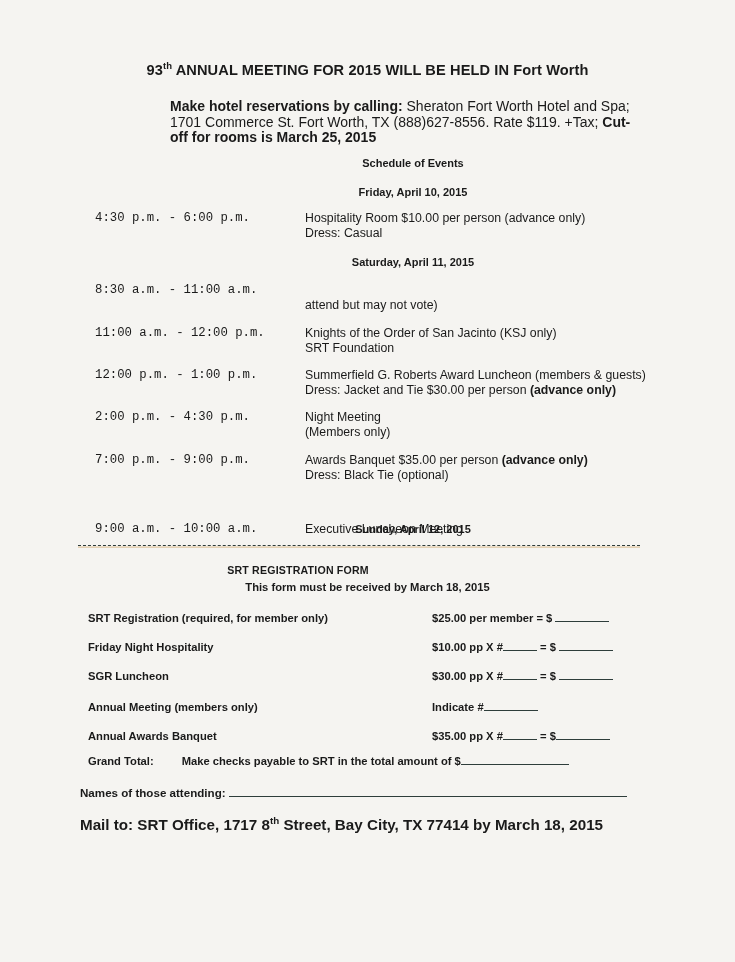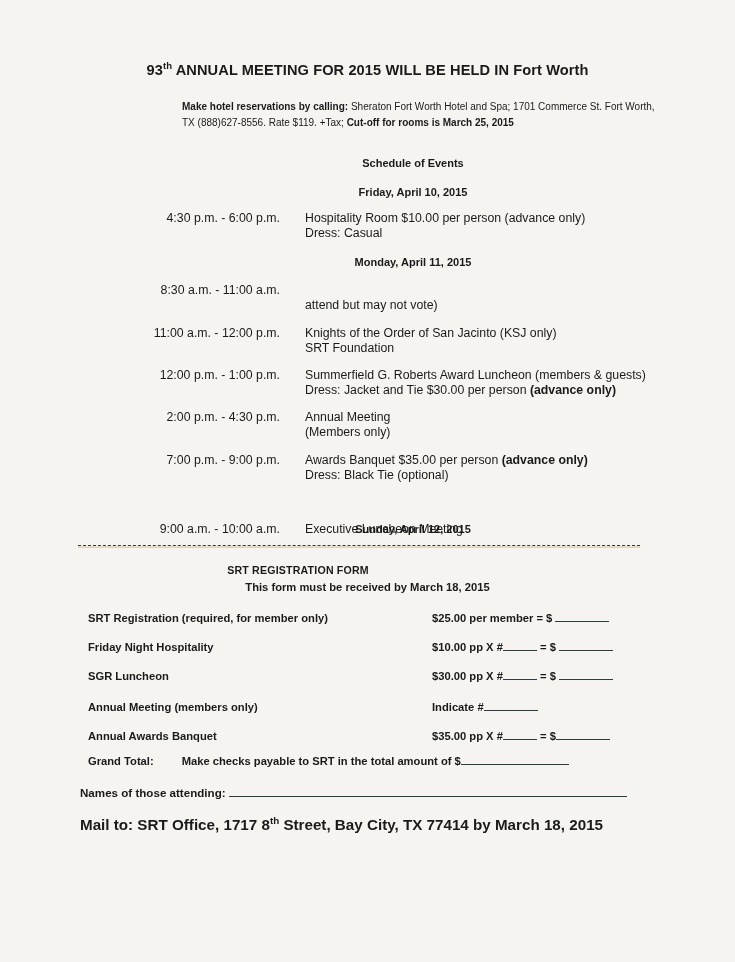--- a/index.html
+++ b/index.html
@@ -37,24 +37,24 @@
   }
   .doc-title sup {
     font-size: 9.5px;
     vertical-align: super;
     line-height: 0;
   }
 
   
   .hotel-block {
     position: absolute;
-    left: 182px;
+    left: 170px;
     top: 99px;
     width: 475px;
-    font-size: 10px;
+    font-size: 14px;
     line-height: 15.5px;
   }
   .hotel-block b { font-weight: bold; }
 
   
   .sched-heading {
     position: absolute;
     left: 233px;
     width: 360px;
     text-align: center;
@@ -68,22 +68,23 @@
     position: absolute;
     left: 0;
     width: 735px;
     font-size: 12.3px;
     line-height: 15.4px;
   }
   .sched-row .time {
     position: absolute;
     left: 95px;
     width: 185px;
-    text-align: right;
-    white-space: nowrap;
+    text-align: left;
+    white-space: nowrap;
+    font-family: Liberation Mono, monospace;
   }
   .sched-row .desc {
     position: absolute;
     left: 305px;
     width: 400px;
   }
   .sched-row .desc b { font-weight: bold; }
 
   
   .cut-line {
@@ -190,21 +191,21 @@
   <div class="sched-heading" style="top:186px;">Friday, April 10, 2015</div>
 
   <div class="sched-row" style="top:211px;">
     <span class="time">4:30 p.m. - 6:00 p.m.</span>
     <span class="desc">
       <span>Hospitality Room $10.00 per person (advance only)</span><br>
       <span>Dress:  Casual</span>
     </span>
   </div>
 
-  <div class="sched-heading" style="top:256px;">Monday, April 11, 2015</div>
+  <div class="sched-heading" style="top:256px;">Saturday, April 11, 2015</div>
 
   <div class="sched-row" style="top:283px;">
     <span class="time">8:30 a.m. - 11:00 a.m.</span>
     <span class="desc">
       <br>
       <span>attend but may not vote)</span>
     </span>
   </div>
 
   <div class="sched-row" style="top:326px;">
@@ -219,21 +220,21 @@
     <span class="time">12:00 p.m. - 1:00 p.m.</span>
     <span class="desc">
       <span>Summerfield G. Roberts Award Luncheon (members &amp; guests)</span><br>
       <span>Dress: Jacket and Tie $30.00 per person </span><b>(advance only)</b>
     </span>
   </div>
 
   <div class="sched-row" style="top:410px;">
     <span class="time">2:00 p.m. - 4:30 p.m.</span>
     <span class="desc">
-      <span>Annual Meeting</span><br>
+      <span>Night Meeting</span><br>
       <span>(Members only)</span>
     </span>
   </div>
 
   <div class="sched-row" style="top:453px;">
     <span class="time">7:00 p.m. - 9:00 p.m.</span>
     <span class="desc">
       <span>Awards Banquet $35.00 per person </span><b>(advance only)</b><br>
       <span>Dress: Black Tie (optional)</span>
     </span>

